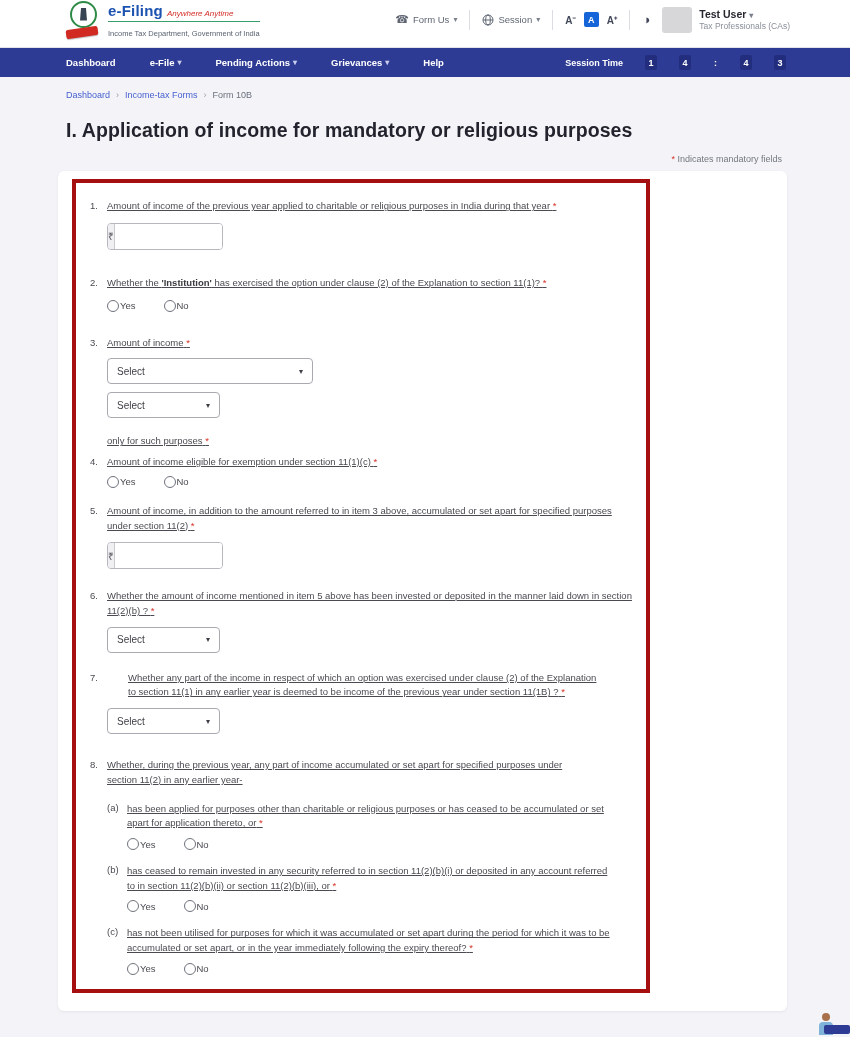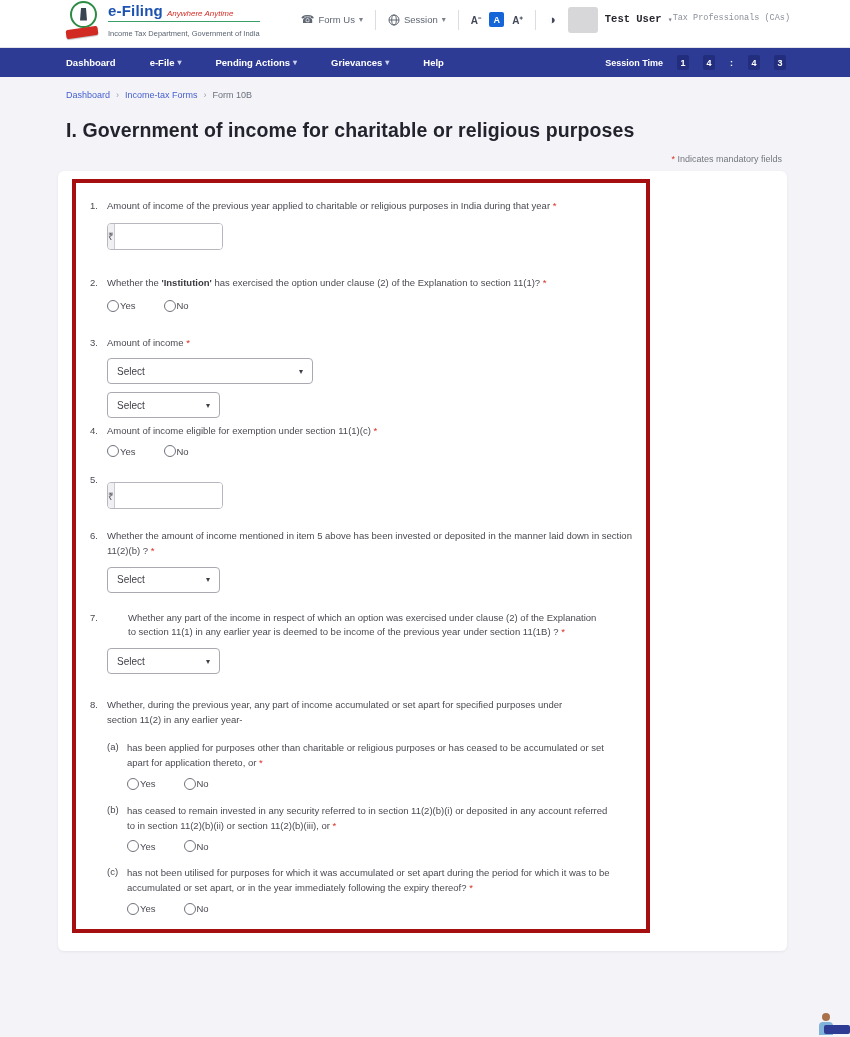--- a/index.html
+++ b/index.html
@@ -41,33 +41,33 @@
   .phone-glyph { font-size:11px; color:#5f6672; }
   .font-controls { display:flex; align-items:center; gap:8px; }
   .fc { font-size:10px; color:#42485a; font-weight:bold; cursor:pointer; }
   .fc-active {
     background:#1565d8; color:#fff; width:15px; height:15px; border-radius:2px;
     display:flex; align-items:center; justify-content:center; font-size:9px;
   }
   .contrast-glyph { font-size:13px; color:#42485a; cursor:pointer; }
   .user-block { display:flex; align-items:center; gap:7px; }
   .avatar { width:30px; height:26px; background:#d7d7da; border-radius:3px; }
-  .user-meta { display:flex; flex-direction:row; line-height:1.25;font-family:Liberation Mono, monospace; }
+  .user-meta { display:flex; flex-direction:column; line-height:1.25; }
   .user-name { font-size:10.5px; font-weight:bold; color:#26262e; }
   .user-role { font-size:8.5px; color:#8a8f99; }
 
   
   .nav {
     height:29px; background:#2d3b94; display:flex; align-items:center;
     padding:0 64px 0 66px; justify-content:space-between;
   }
   .nav-items { display:flex; align-items:center; gap:34px; }
   .nav-item { color:#ffffff; font-size:9.5px; font-weight:bold; display:flex; align-items:center; gap:3px; cursor:pointer; }
   .nav-item .caret { color:#c9cdee; }
-  .session { display:flex; align-items:center; gap:14px; }
+  .session { display:flex; align-items:center; gap:22px; }
   .session-label { color:#ffffff; font-size:9px; font-weight:bold; }
   .digit {
     display:inline-flex; align-items:center; justify-content:center;
     width:12px; height:15px; background:#222e7d; color:#fff; font-size:9px; font-weight:bold; border-radius:2px;
   }
   .colon { color:#fff; font-size:9px; font-weight:bold; width:5px; text-align:center; }
 
   
   .content { padding:13px 0 0 58px; width:788px; }
   .breadcrumb { display:flex; align-items:center; gap:6px; font-size:9px; padding-left:8px; }
@@ -84,21 +84,21 @@
   
   .card {
     width:729px; background:#ffffff; border-radius:6px; margin-top:7px;
     box-shadow:0 1px 3px rgba(40,40,80,.08); padding:8px 0 18px 14px;
   }
   .red-rect { width:578px; border:4px solid #a50f0f; padding:16px 14px 10px 14px; }
 
   .q { display:flex; margin-bottom:22px; }
   .qno { width:17px; flex:0 0 auto; font-size:9.5px; color:#4a4a52; padding-top:1px; }
   .qbody { flex:1; }
-  .qlabel { font-size:9.5px; color:#4a4a52; line-height:1.55; max-width:525px; }
+  .qlabel { font-size:9.5px; color:#4a4a52; line-height:1.55; max-width:525px;text-decoration:underline; }
   .qlabel b { color:#3a3a40; }
 
   .currency { display:flex; width:116px; height:27px; border:1px solid #b7b7c0; border-radius:4px; overflow:hidden; margin-top:9px; }
   .cur-prefix {
     width:23px; background:#f0f0f2; border-right:1px solid #c9c9d0; color:#55555e;
     display:flex; align-items:center; justify-content:center; font-size:10px;
   }
   .cur-input { border:none; outline:none; flex:1; font-size:10px; padding:0 6px; font-family:"Liberation Sans",sans-serif; }
 
   .radio-row { display:flex; align-items:center; gap:28px; margin-top:9px; }
@@ -230,21 +230,21 @@
 
   <div class="content">
     <div class="breadcrumb">
       <span class="crumb-link">Dashboard</span>
       <span class="crumb-sep">›</span>
       <span class="crumb-link">Income-tax Forms</span>
       <span class="crumb-sep">›</span>
       <span class="crumb-current">Form 10B</span>
     </div>
 
-    <h1 class="page-title">I. Government of income for charitable or religious purposes</h1>
+    <h1 class="page-title">I. Application of income for mandatory or religious purposes</h1>
 
     <div class="mandatory-note">
       <span class="req">*</span> <span>Indicates mandatory fields</span>
     </div>
 
     <div class="card">
       <div class="red-rect">
 
         <div class="q q1">
           <span class="qno">1.</span>
@@ -279,20 +279,21 @@
           <div class="qbody">
             <div class="qlabel"><span>Amount of income</span> <span class="req">*</span></div>
             <div class="select select-wide">
               <span>Select</span>
               <span class="caret">▾</span>
             </div>
             <div class="select select-small">
               <span>Select</span>
               <span class="caret">▾</span>
             </div>
+            <div class="qlabel tail-label"><span>only for such purposes</span> <span class="req">*</span></div>
           </div>
         </div>
 
         <div class="q q4">
           <span class="qno">4.</span>
           <div class="qbody">
             <div class="qlabel"><span>Amount of income eligible for exemption under section 11(1)(c)</span> <span class="req">*</span></div>
             <div class="radio-row" style="margin-top:6px;">
               <label class="radio">
                   <input type="radio" name="q4" style="">
@@ -302,20 +303,21 @@
                   <input type="radio" name="q4" style="">
                   <span class="rlabel">No</span>
                 </label>
             </div>
           </div>
         </div>
 
         <div class="q q5">
           <span class="qno">5.</span>
           <div class="qbody">
+            <div class="qlabel"><span>Amount of income, in addition to the amount referred to in item 3 above, accumulated or set apart for specified purposes under section 11(2)</span> <span class="req">*</span></div>
             <div class="currency">
               <span class="cur-prefix">₹</span>
               <input class="cur-input" type="text" style="">
             </div>
           </div>
         </div>
 
         <div class="q q6">
           <span class="qno">6.</span>
           <div class="qbody">

